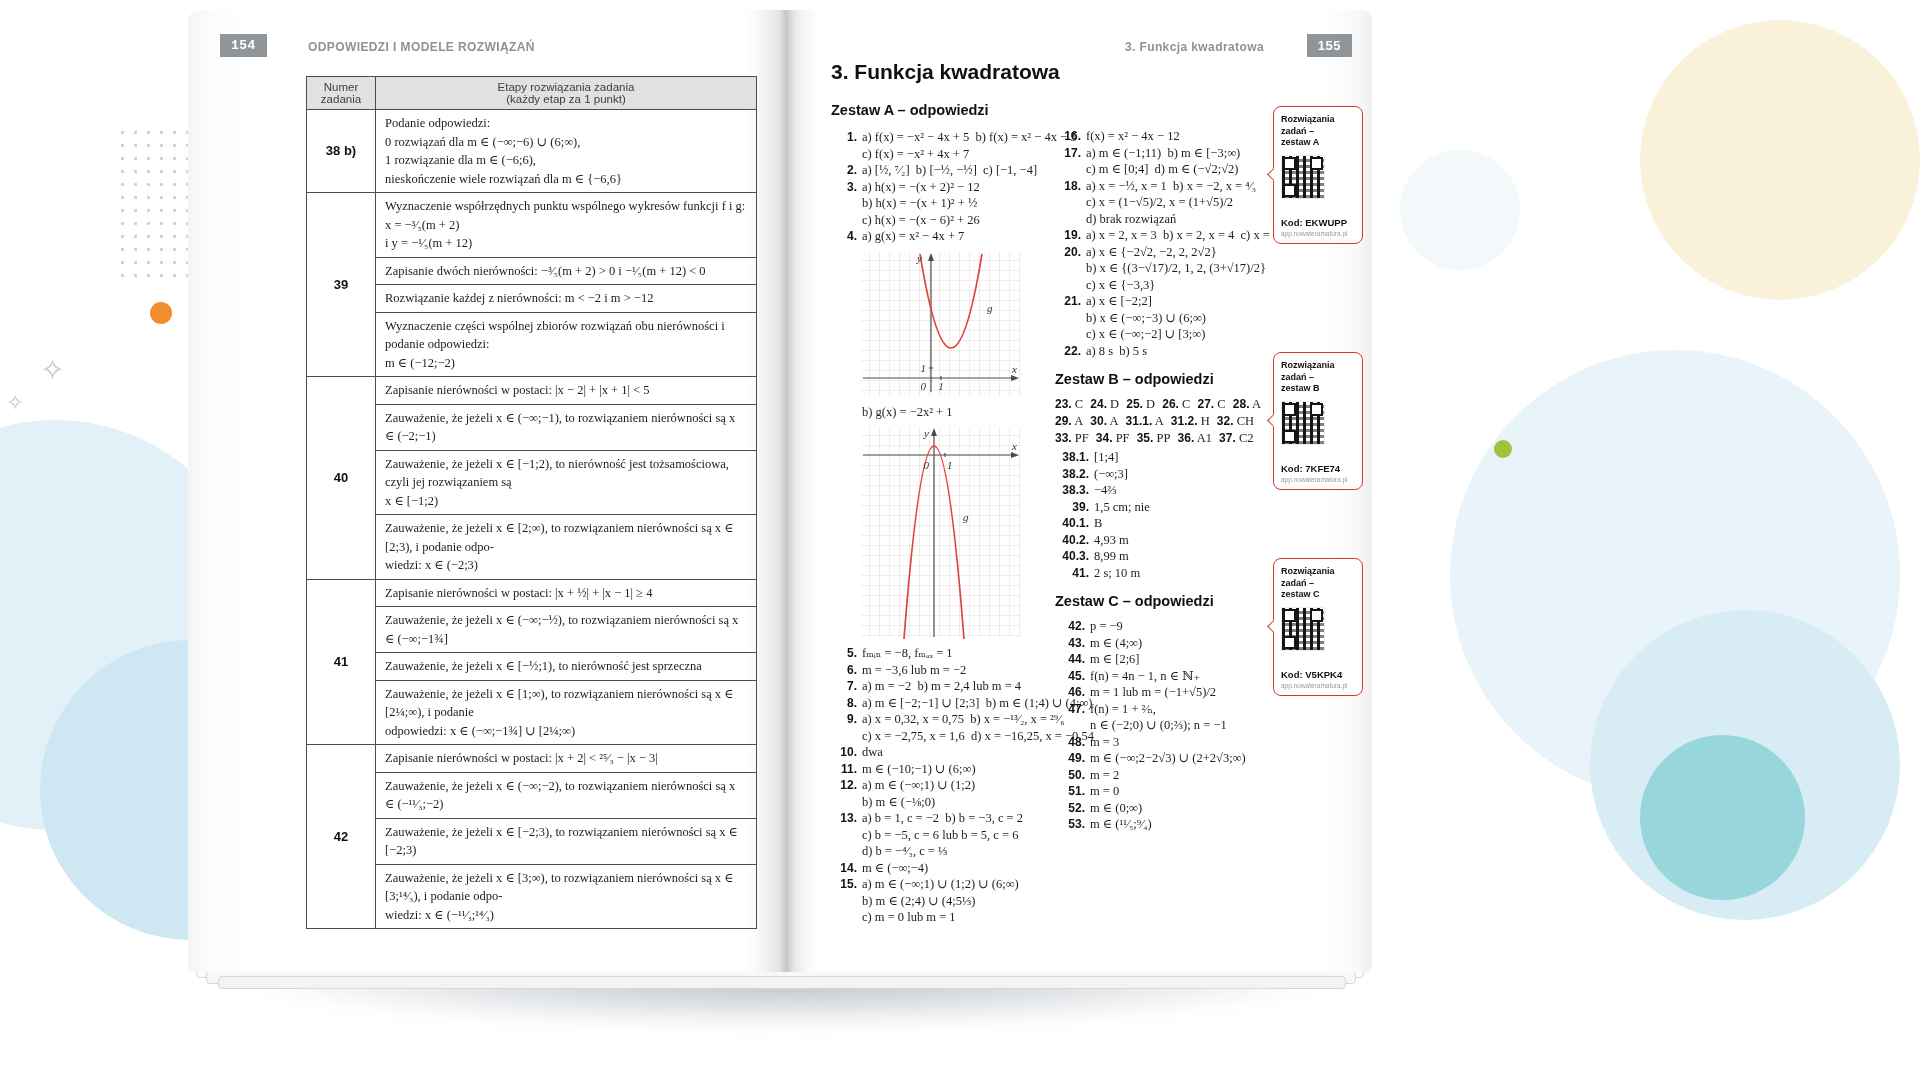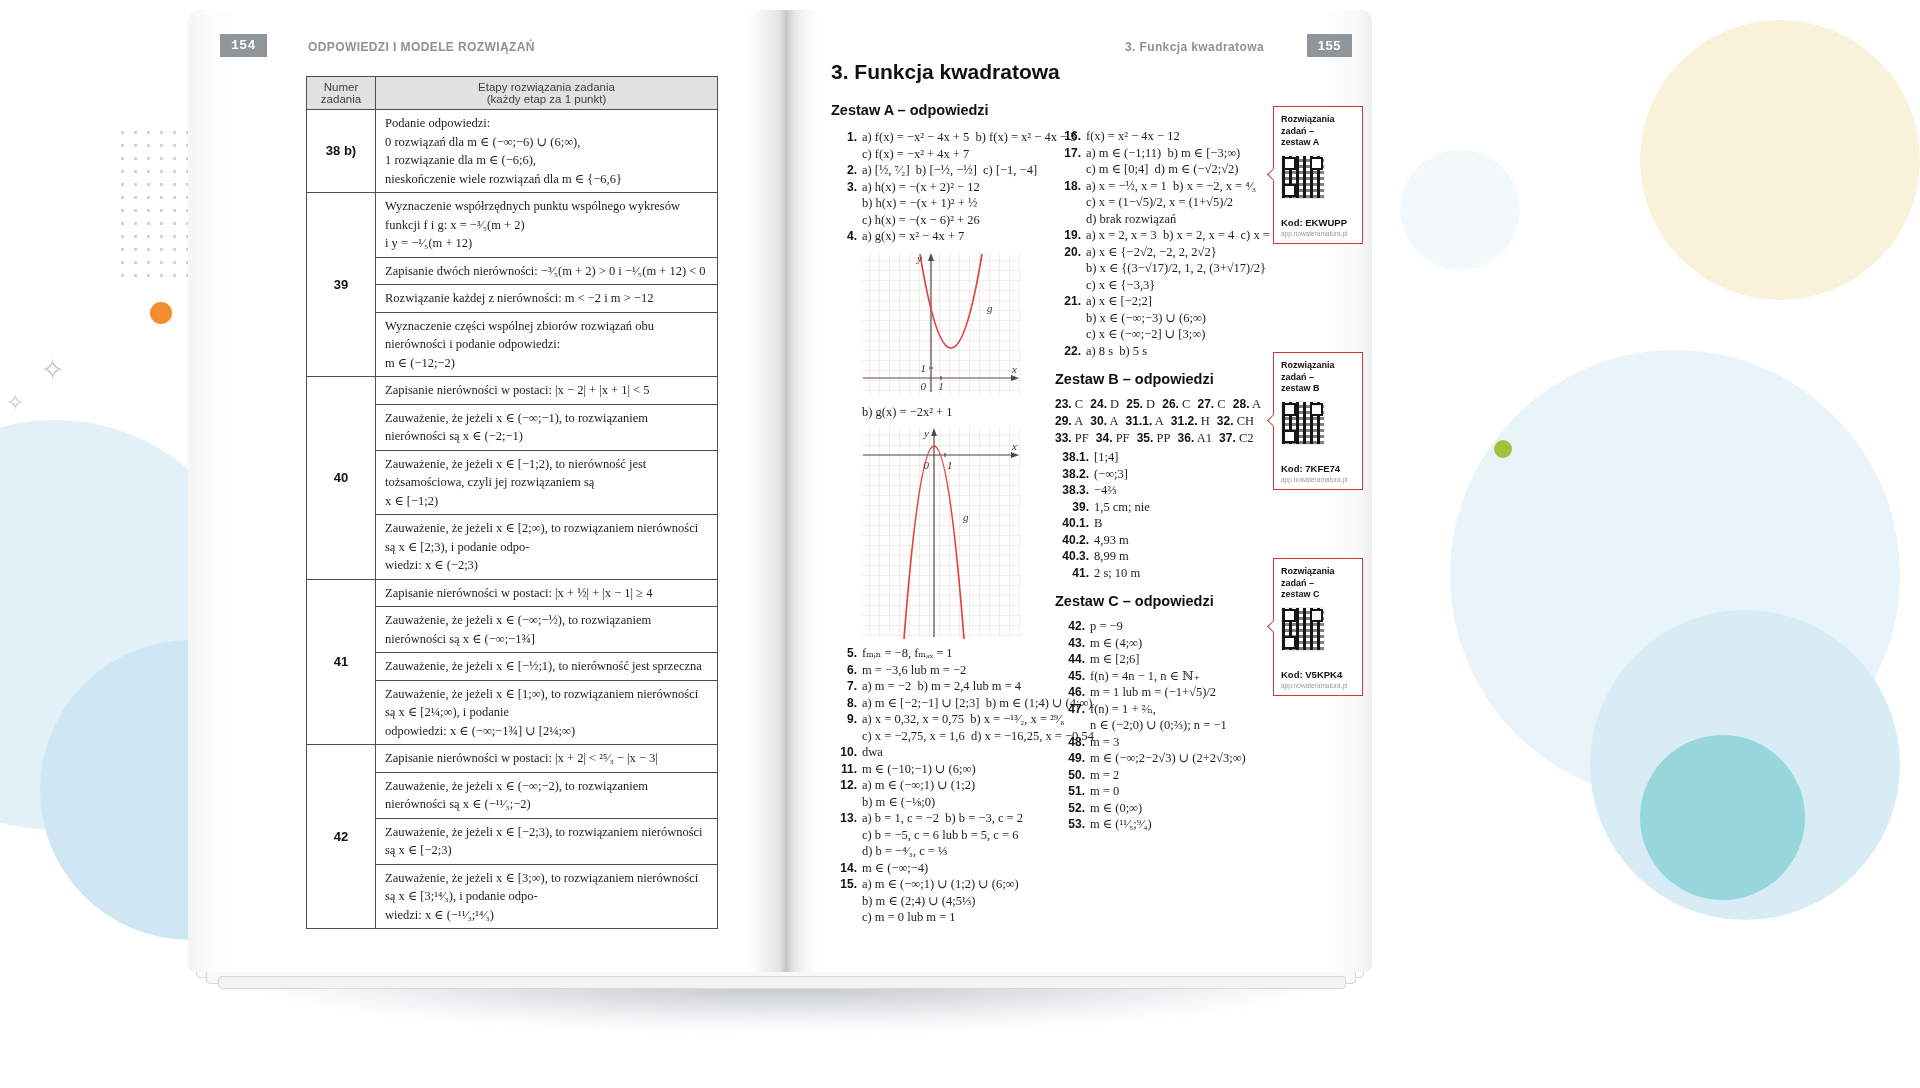--- a/index.html
+++ b/index.html
@@ -25,21 +25,21 @@
   .page.left{left:0;width:599px;border-radius:12px 0 0 6px;
       background:linear-gradient(to right,#f3f4f4 0,#fcfcfc 4%,#fff 10%,#fff 93%,#f0f0f0 99%,#e6e6e6 100%);}
   .page.right{left:599px;width:585px;border-radius:0 12px 6px 0;
       background:linear-gradient(to left,#eeeeee 0,#f9f9f9 2.5%,#fff 9%,#fff 97%,#efefef 100%);}
   .spine{position:absolute;left:566px;top:0;width:66px;height:100%;z-index:6;pointer-events:none;
       background:linear-gradient(to right,rgba(0,0,0,0),rgba(0,0,0,.05) 38%,rgba(0,0,0,.15) 50%,rgba(0,0,0,.06) 62%,rgba(0,0,0,0));}
   .badge{position:absolute;background:#8f9599;color:#fff;font:bold 13px "Liberation Sans","DejaVu Sans",sans-serif;
       padding:4px 11px;letter-spacing:.5px;}
   .runhead{position:absolute;color:#8d9297;font:bold 12px "Liberation Sans","DejaVu Sans",sans-serif;letter-spacing:.4px;}
   
-  table.steps{position:absolute;left:118px;top:66px;width:412px;border-collapse:collapse;
+  table.steps{position:absolute;left:118px;top:66px;width:451px;border-collapse:collapse;
       font-size:12.5px;color:#1d1d1d;}
   table.steps th,table.steps td{border:1px solid #4d4d4d;padding:4px 9px;line-height:1.48;vertical-align:middle;}
   table.steps th{background:#e1e1e1;font:11.5px "Liberation Sans","DejaVu Sans",sans-serif;color:#3e3e3e;
       text-align:center;white-space:pre-line;padding:4px 6px;}
   td.num{width:50px;text-align:center;font:bold 13px "Liberation Sans","DejaVu Sans",sans-serif;color:#111;}
   td.stage{white-space:pre-line;}
   
   .title{position:absolute;left:44px;top:50px;font:bold 21px "Liberation Sans","DejaVu Sans",sans-serif;color:#101010;}
   .colA{position:absolute;left:44px;top:92px;width:224px;}
   .colB{position:absolute;left:268px;top:118px;width:232px;}
@@ -49,21 +49,21 @@
   .ln-n{display:inline-block;width:26px;text-align:right;padding-right:5px;
       font:bold 12px "Liberation Sans","DejaVu Sans",sans-serif;color:#111;}
   .colB .listB .ln-n{width:34px;}
   .colB .listC .ln-n{width:30px;}
   .pairs{font-size:12.5px;line-height:17px;margin:0 0 2px 0;width:225px;}
   .pair{margin-right:4px;white-space:nowrap;}
   .pair b{font:bold 12px "Liberation Sans","DejaVu Sans",sans-serif;color:#111;}
   .graph{display:block;margin:5px 0 4px 28px;}
   .gtxt{font:italic 11px "Liberation Serif","DejaVu Serif",serif;fill:#333;}
   
-  .qr{position:absolute;left:486px;width:74px;background:#fff;border:1.5px solid #ce3a32;border-radius:0;
+  .qr{position:absolute;left:486px;width:74px;background:#fff;border:1.5px solid #ce3a32;border-radius:8px;
       padding:7px 7px 6px 7px;}
   .qr::before{content:"";position:absolute;left:-5.5px;top:46%;width:8px;height:8px;background:#fff;
       border-left:1.5px solid #ce3a32;border-bottom:1.5px solid #ce3a32;transform:rotate(45deg);}
   .qr-title{font:bold 9px/1.3 "Liberation Sans","DejaVu Sans",sans-serif;color:#111;white-space:pre-line;}
   .qr-img{position:relative;width:42px;height:42px;margin:6px 0 4px 0;border:1px solid #eee;
       background:
         repeating-linear-gradient(0deg,#15151588 0 3px,transparent 3px 6px),
         repeating-linear-gradient(90deg,#151515 0 3px,#fff 3px 7px);}
   .qm{position:absolute;width:9px;height:9px;border:2.5px solid #141414;background:#fff;}
   .qm.tl{left:1px;top:1px;} .qm.tr{right:1px;top:1px;} .qm.bl{left:1px;bottom:1px;}

